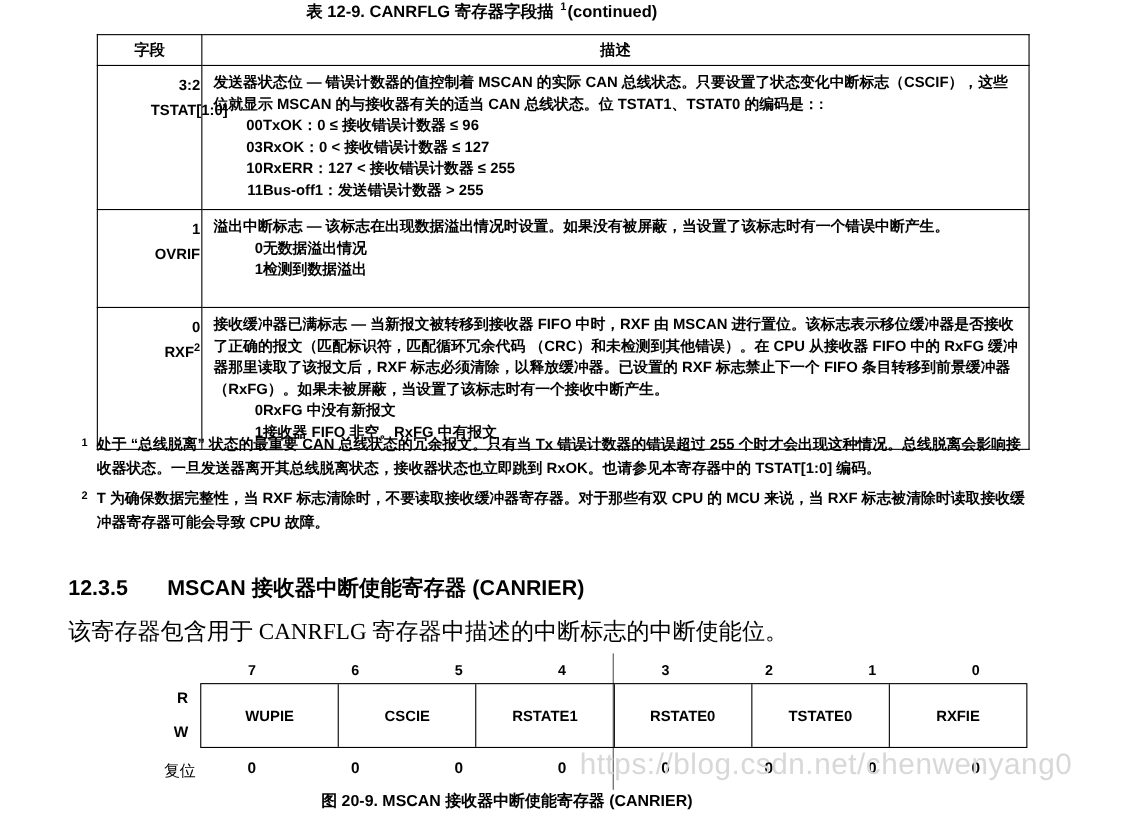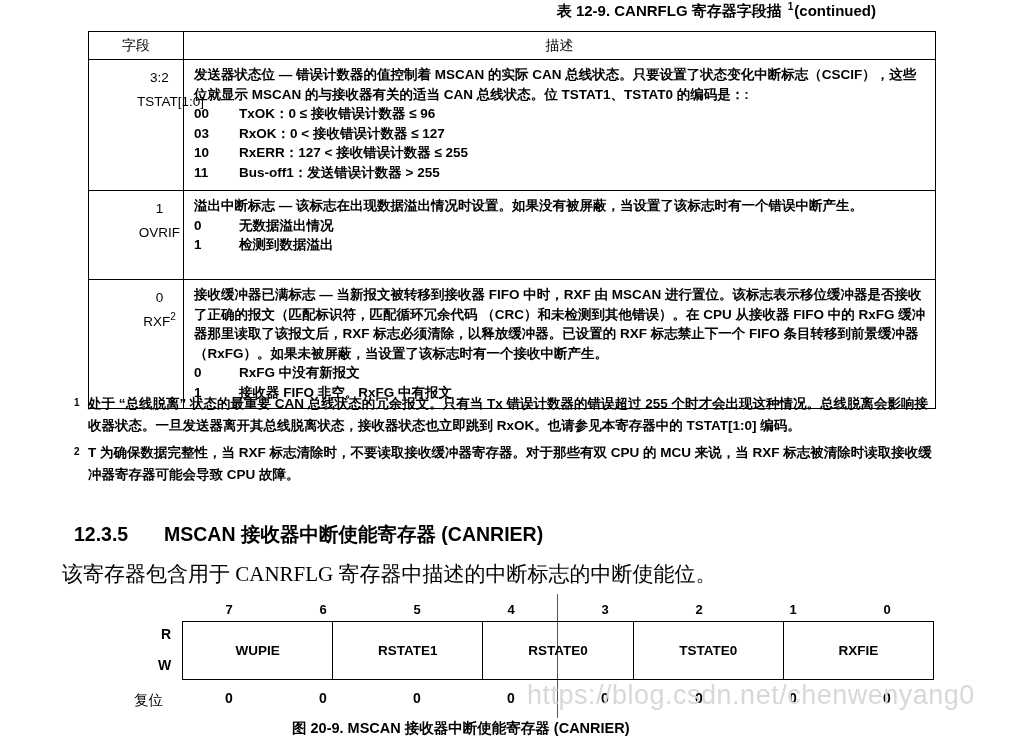--- a/index.html
+++ b/index.html
@@ -3,63 +3,63 @@
 <meta charset="utf-8">
 <style>
   html,body { margin:0; padding:0; }
   body {
     width:1020px; height:752px; position:relative; overflow:hidden;
     background:#ffffff; color:#000;
     font-family:"Liberation Sans", sans-serif;
   }
   
   .doc-title {
-    position:absolute; top:1px; left:0; width:876px; text-align:right;
+    position:absolute; top:1px; left:0; width:876px; text-align:center;
     font-size:15px; font-weight:700; white-space:nowrap;
   }
   .doc-title sup { font-size:10px; vertical-align:super; margin:0 1px 0 6px; }
 
   
   table.fields {
     position:absolute; left:88px; top:31px; width:847px;
     border-collapse:collapse; table-layout:fixed;
   }
   .fields th, .fields td { border:1.5px solid #000; }
   .fields th {
-    font-size:14px; font-weight:400; text-align:center;
+    font-size:14px; font-weight:700; text-align:center;
     height:27px; vertical-align:middle; padding:0;
   }
   .fields td { vertical-align:top; }
   td.cell-field {
-    text-align:center; padding-top:8px;
-    font-size:13.5px; font-weight:400; line-height:19px;padding-left:48px;
+    text-align:right; padding-top:8px;
+    font-size:13.5px; font-weight:700; line-height:19px;padding-left:48px;
   }
   td.cell-desc {
     padding:5px 8px 2px 10px;
     font-size:13.5px; font-weight:600; line-height:19.5px;margin-top:35px;
   }
   tr.row-0 td { height:121px; }
   tr.row-1 td { height:79px; }
   tr.row-2 td { height:119px; }
-  .code-line { display:flex; }
+  .code-line { display:flex;text-align:right; }
   .code-line .code { flex:0 0 45px; }
   .cell-field sup { font-size:10px; }
 
   
   .footnotes { position:absolute; left:74px; top:393px; width:861px; }
   .footnote {
     position:relative; padding-left:14px; margin-bottom:6px;
     font-size:13.5px; font-weight:600; line-height:21.5px;
   }
   .fn-num { position:absolute; left:0; top:-1px; font-size:10px; font-weight:700; }
 
   
   .sec-head {
     position:absolute; left:62px; top:521px;
-    font-size:19.5px; font-weight:700; white-space:nowrap;margin-left:12px;
+    font-size:19.5px; font-weight:700; white-space:nowrap;
   }
   .sec-num { display:inline-block; width:90px; }
   .sec-body {
     position:absolute; left:62px; top:560px;
     font-family:"Liberation Serif", serif; font-size:21px; white-space:nowrap;
   }
 
   
   .bitnums, .resetvals {
     position:absolute; left:182px; width:752px; display:flex;
@@ -74,21 +74,21 @@
   }
   .regcell {
     flex:1 1 0; border-left:1.5px solid #000;
     display:flex; align-items:center; justify-content:center;
     font-size:13.5px; font-weight:700;
   }
   .regcell:first-child { border-left:none; }
   .rw-r { position:absolute; left:161px; top:626px; font-size:14px; font-weight:700; }
   .rw-w { position:absolute; left:158px; top:657px; font-size:14px; font-weight:700; }
   .reset-label {
-    position:absolute; left:134px; top:691px;
+    position:absolute; left:149px; top:691px;
     font-family:"Liberation Serif", serif; font-size:14.5px;
   }
   .vdivider {
     position:absolute; left:557px; top:594px; width:1px; height:124px;
     background:#555;
   }
 
   
   .fig-caption {
     position:absolute; left:292px; top:719px; z-index:2;
@@ -205,20 +205,21 @@
     <span>2</span>
     <span>1</span>
     <span>0</span>
   </div>
 
   <div class="rw-r">R</div>
   <div class="rw-w">W</div>
 
   <div class="regbox">
     <div class="regcell">WUPIE</div>
+    <div class="regcell">CSCIE</div>
     <div class="regcell">RSTATE1</div>
     <div class="regcell">RSTATE0</div>
     <div class="regcell">TSTATE0</div>
     <div class="regcell">RXFIE</div>
   </div>
 
   <div class="reset-label">复位</div>
   <div class="resetvals">
     <span>0</span>
     <span>0</span>

